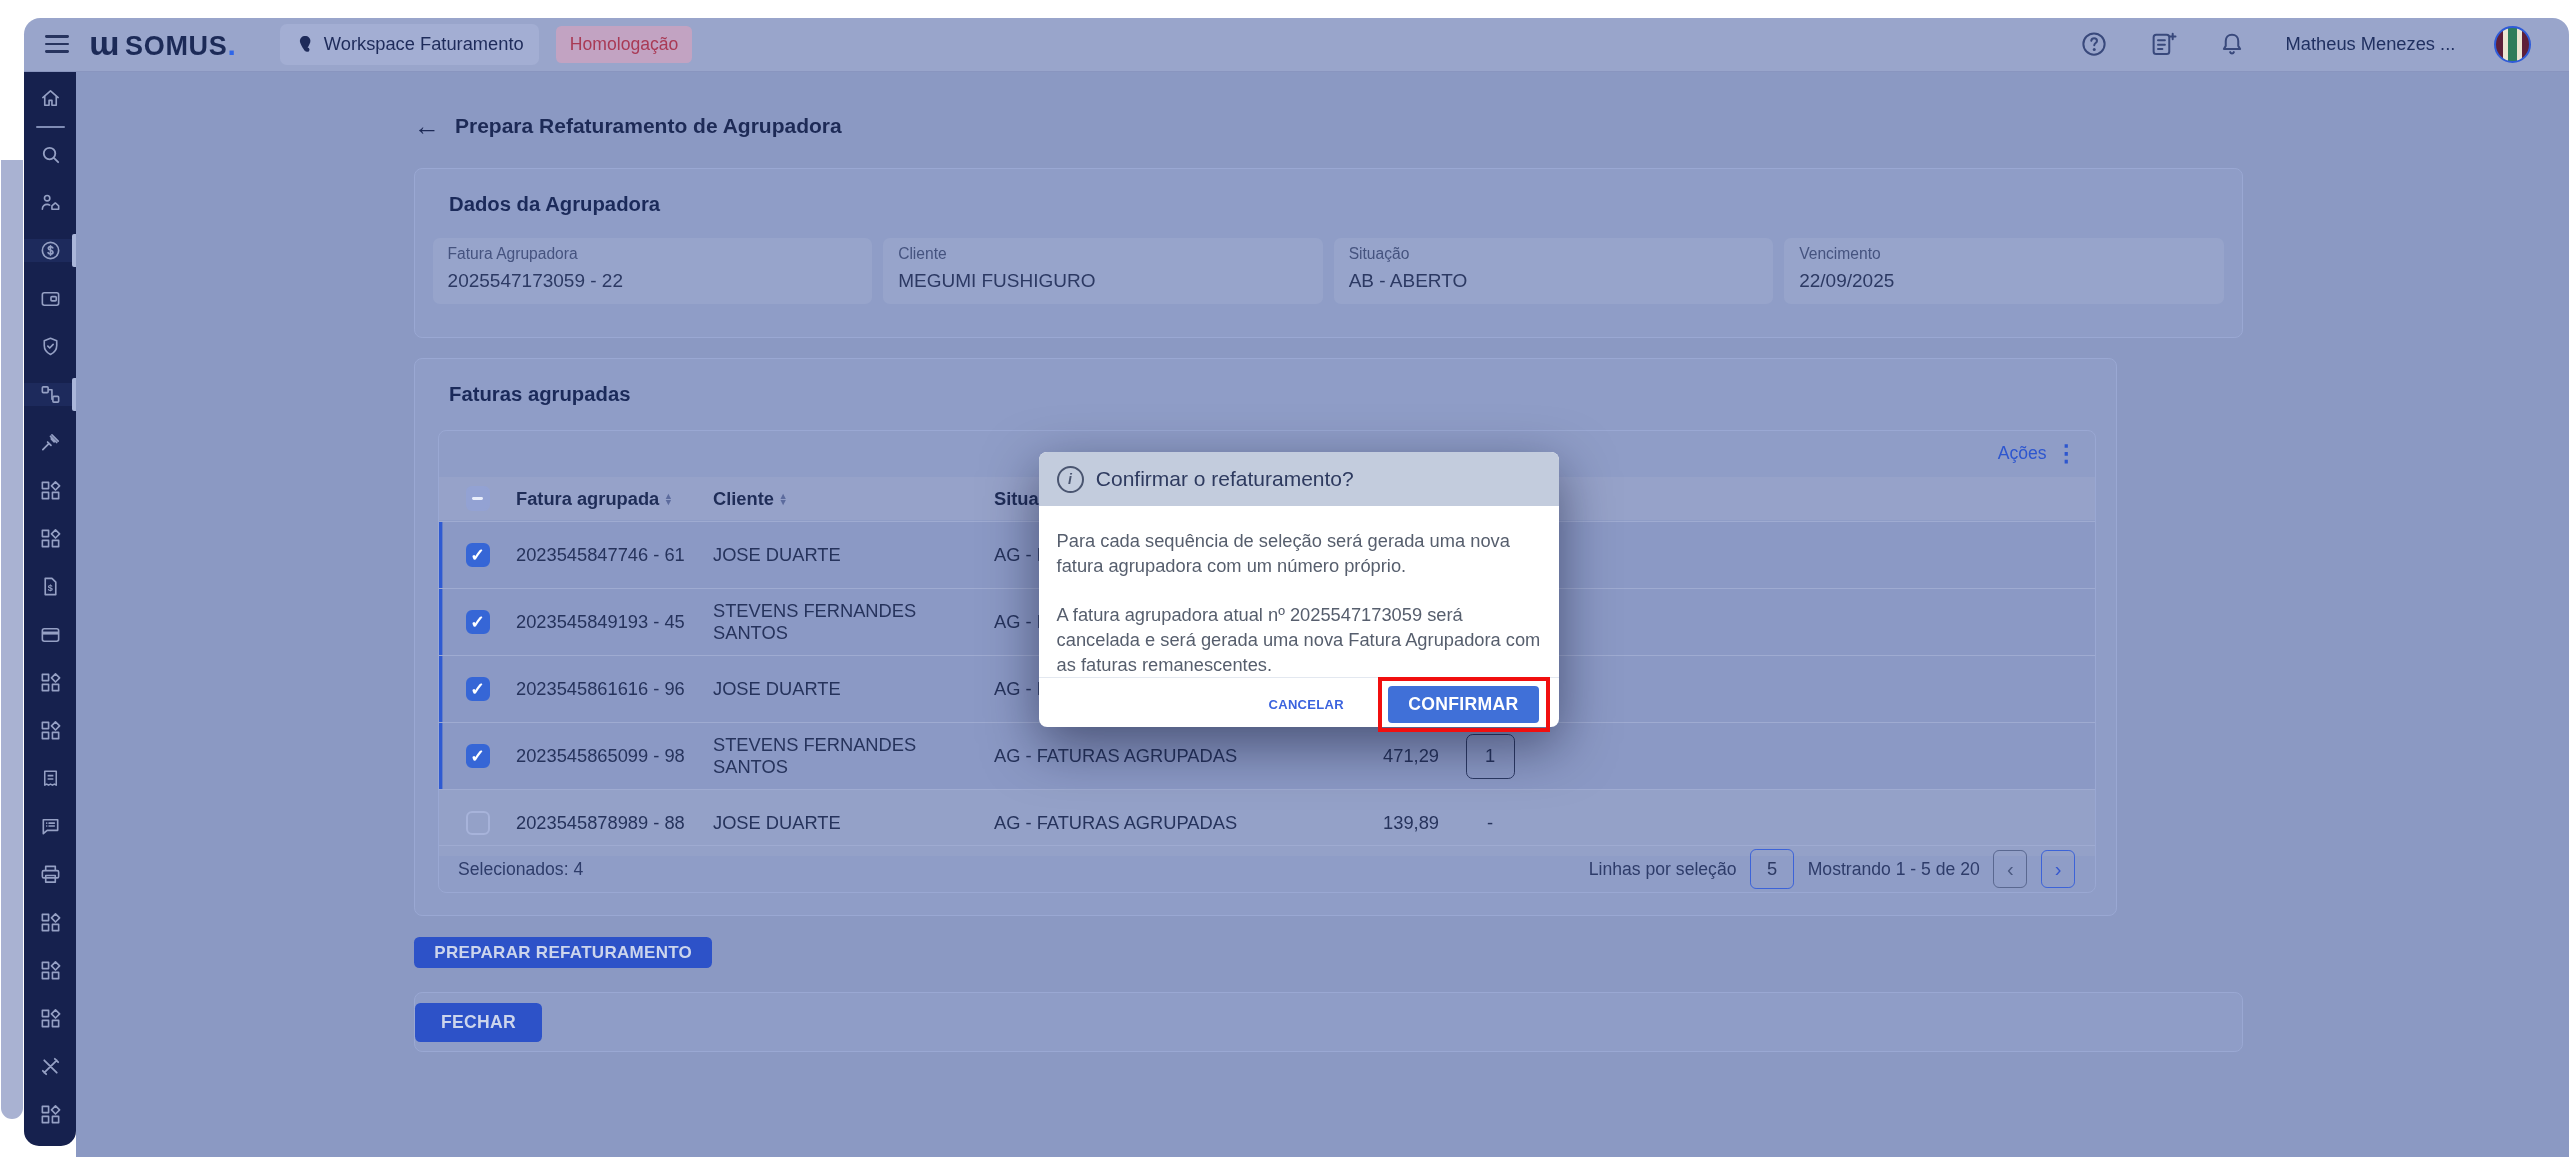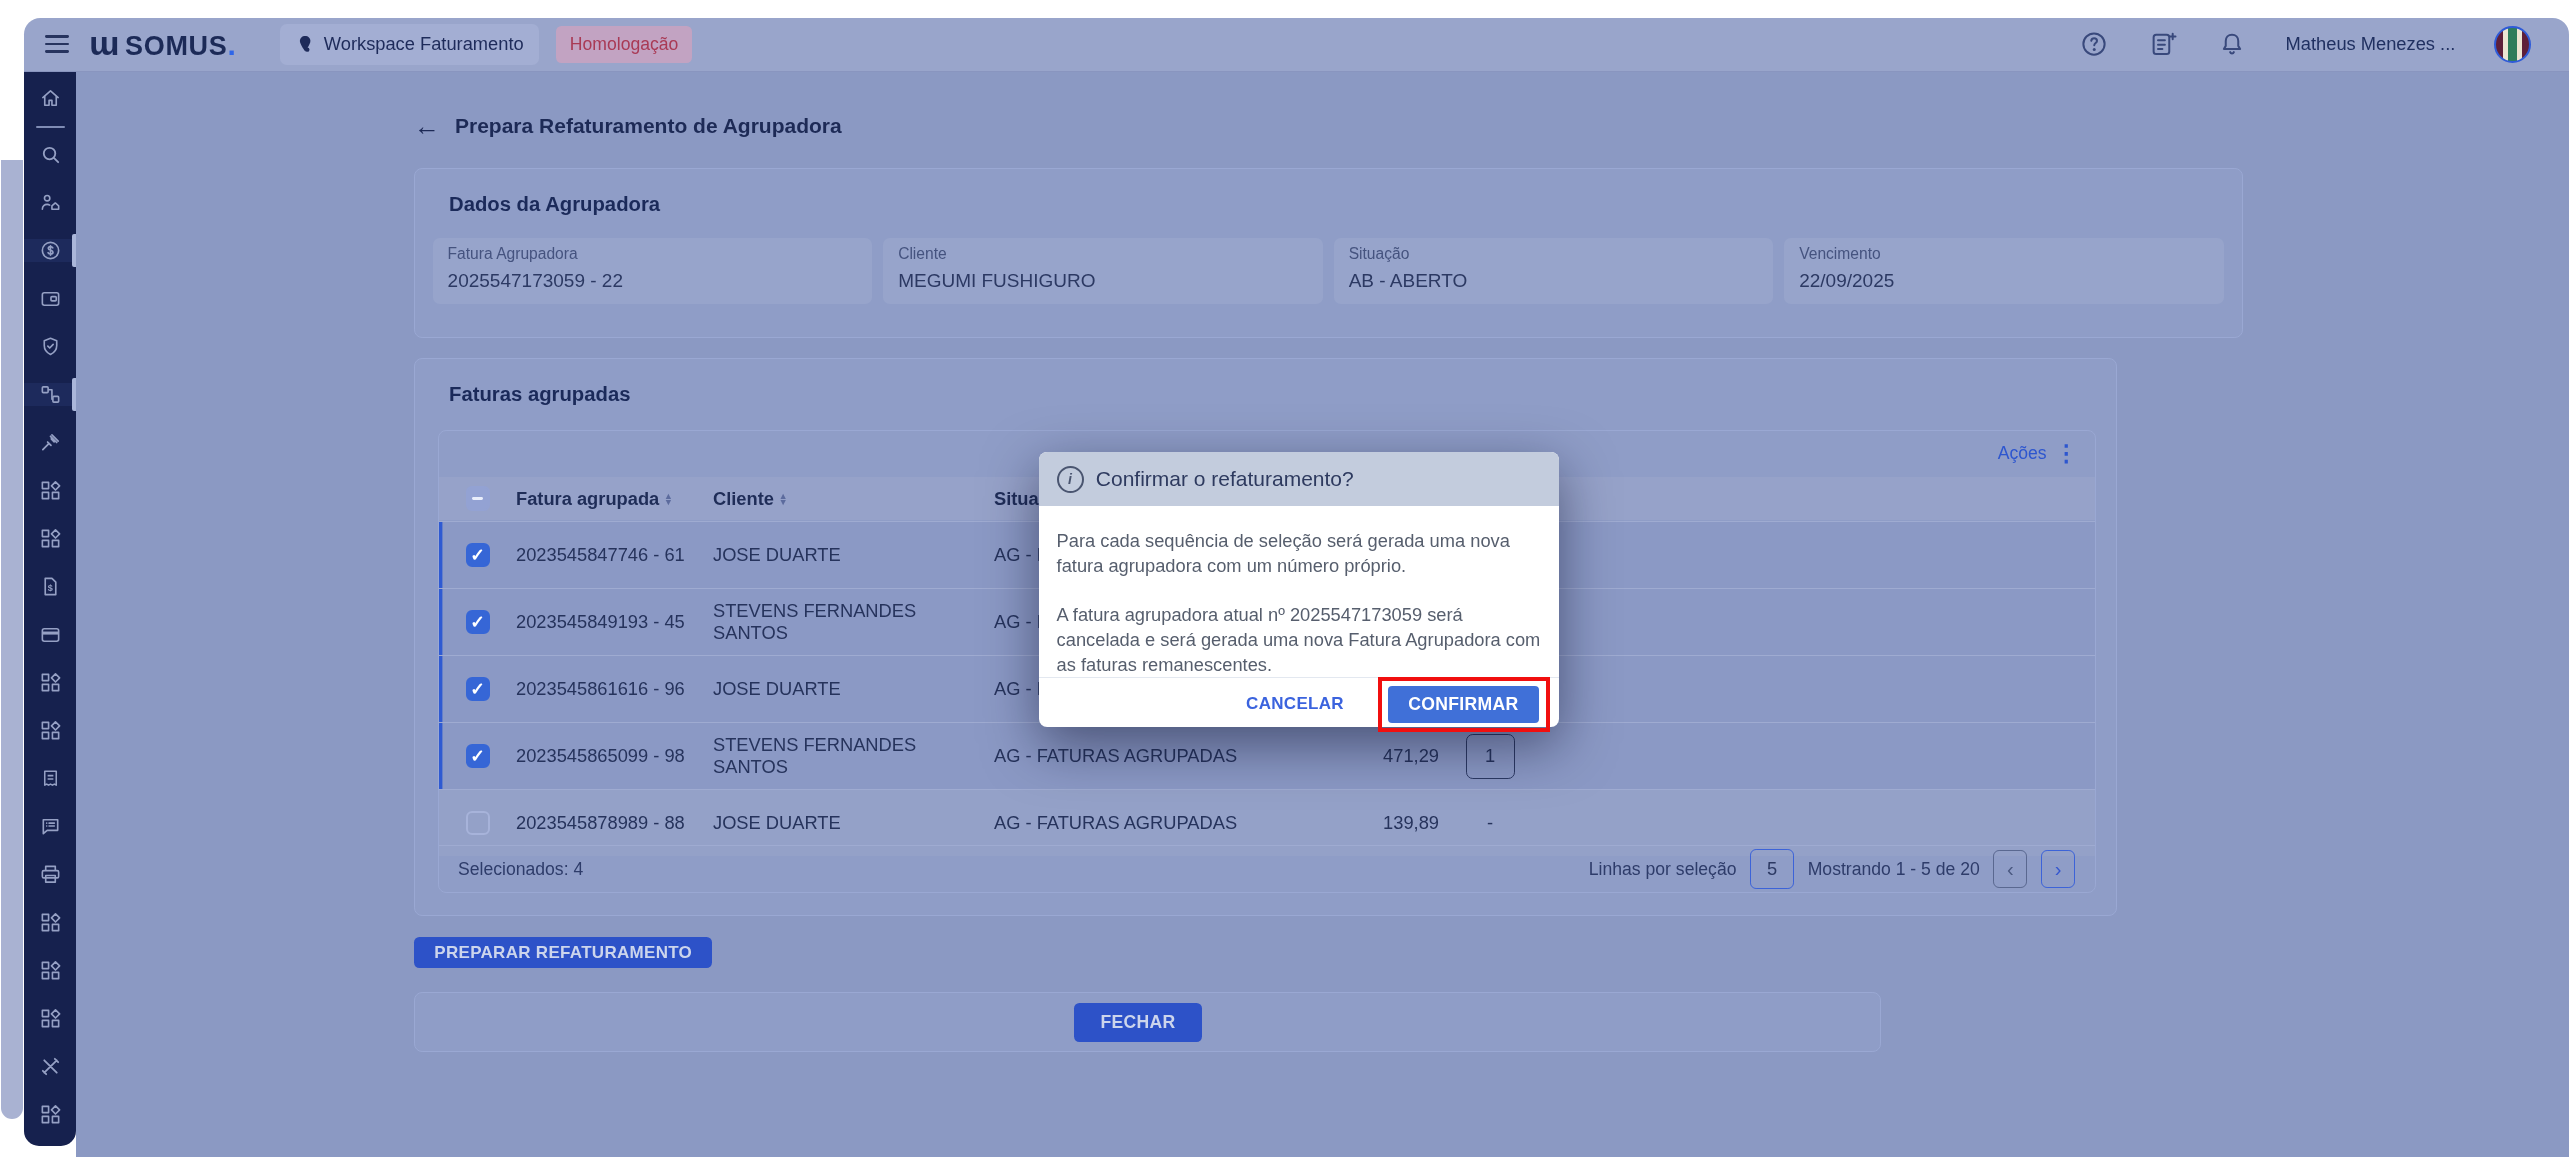--- a/index.html
+++ b/index.html
@@ -80,37 +80,37 @@
   #tfoot .right{margin-left:auto;display:flex;align-items:center;gap:13.6px;}
   .page-size{width:42px;height:38px;border:1.4px solid #3c63d8;border-radius:6.1px;display:flex;align-items:center;
     justify-content:center;font-size:18.3px;color:#2c3963;cursor:pointer;}
   .pg-btn{width:34px;height:38px;border-radius:6.1px;display:flex;align-items:center;justify-content:center;
     font-size:20.3px;cursor:pointer;box-sizing:border-box;}
   .pg-prev{border:1.4px solid #5a6890;color:#4a5880;}
   .pg-next{border:1.4px solid #3c63d8;color:#3456cf;}
   
   .btn-blue{background:#2d52c8;color:#ccd5ec;font-weight:bold;letter-spacing:0.3px;border:none;border-radius:5.4px;cursor:pointer;}
   #btn-prepare{left:414px;top:937px;height:31px;padding:0 20.3px;font-size:17px;}
-  #bottom-bar{left:414px;top:992px;width:1467px;height:60px;border:1.4px solid #9aa8d3;border-radius:8.1px;
-    box-sizing:border-box;display:flex;align-items:center;justify-content:center;padding-right:19px;}
+  #bottom-bar{left:414px;top:992px;width:1829px;height:60px;border:1.4px solid #9aa8d3;border-radius:8.1px;
+    box-sizing:border-box;display:flex;align-items:center;justify-content:flex-start;padding-right:19px;}
   #btn-close{height:39px;padding:0 26px;font-size:17.6px;}
   
   #modal{left:1039px;top:452px;width:520px;height:275px;background:#ffffff;border-radius:8.1px;z-index:50;
     box-shadow:0 17.6px 54px rgba(8,12,40,.5);display:flex;flex-direction:column;box-sizing:border-box;}
   #modal-head{height:54px;background:#c3ccdd;border-radius:8.1px 8.1px 0 0;display:flex;align-items:center;
     gap:12.2px;padding:0 17.6px;box-sizing:border-box;flex:0 0 auto;}
   .info-ic{width:23px;height:23px;border:2px solid #4a5570;border-radius:50%;color:#4a5570;
     display:flex;align-items:center;justify-content:center;font-size:14.2px;font-weight:600;font-style:italic;flex:0 0 auto;}
   #modal-title{font-size:21px;color:#2e3a5f;font-weight:500;}
   #modal-body{padding:22px 17.6px 0 17.6px;font-size:18.3px;color:#565e6d;line-height:25px;}
   #modal-body p{margin:0;}
   #modal-body p + p{margin-top:24.4px;}
   #modal-foot{margin-top:auto;border-top:1.4px solid #e3e8f0;height:53px;flex:0 0 auto;display:flex;
     align-items:center;justify-content:flex-end;gap:38px;padding-right:20.3px;box-sizing:border-box;}
-  #btn-cancel{background:none;border:none;color:#3b63de;font-size:17px;font-weight:bold;letter-spacing:0.3px;cursor:pointer;}
+  #btn-cancel{background:none;border:none;color:#3b63de;font-size:13px;font-weight:bold;letter-spacing:0.3px;cursor:pointer;}
   .confirm-wrap{position:relative;}
   #btn-confirm{background:#4070d8;color:#ffffff;border:none;border-radius:4.1px;height:37px;padding:0 20.3px;
     font-size:17.6px;font-weight:bold;letter-spacing:0.3px;cursor:pointer;}
   #red-annotation{position:absolute;left:-9.5px;top:-8.8px;right:-11px;bottom:-8.8px;border:4.1px solid #f10f0f;pointer-events:none;}
   svg{display:block;}
 </style>
 </head>
 <body>
 
 <svg width="0" height="0" style="position:absolute">

